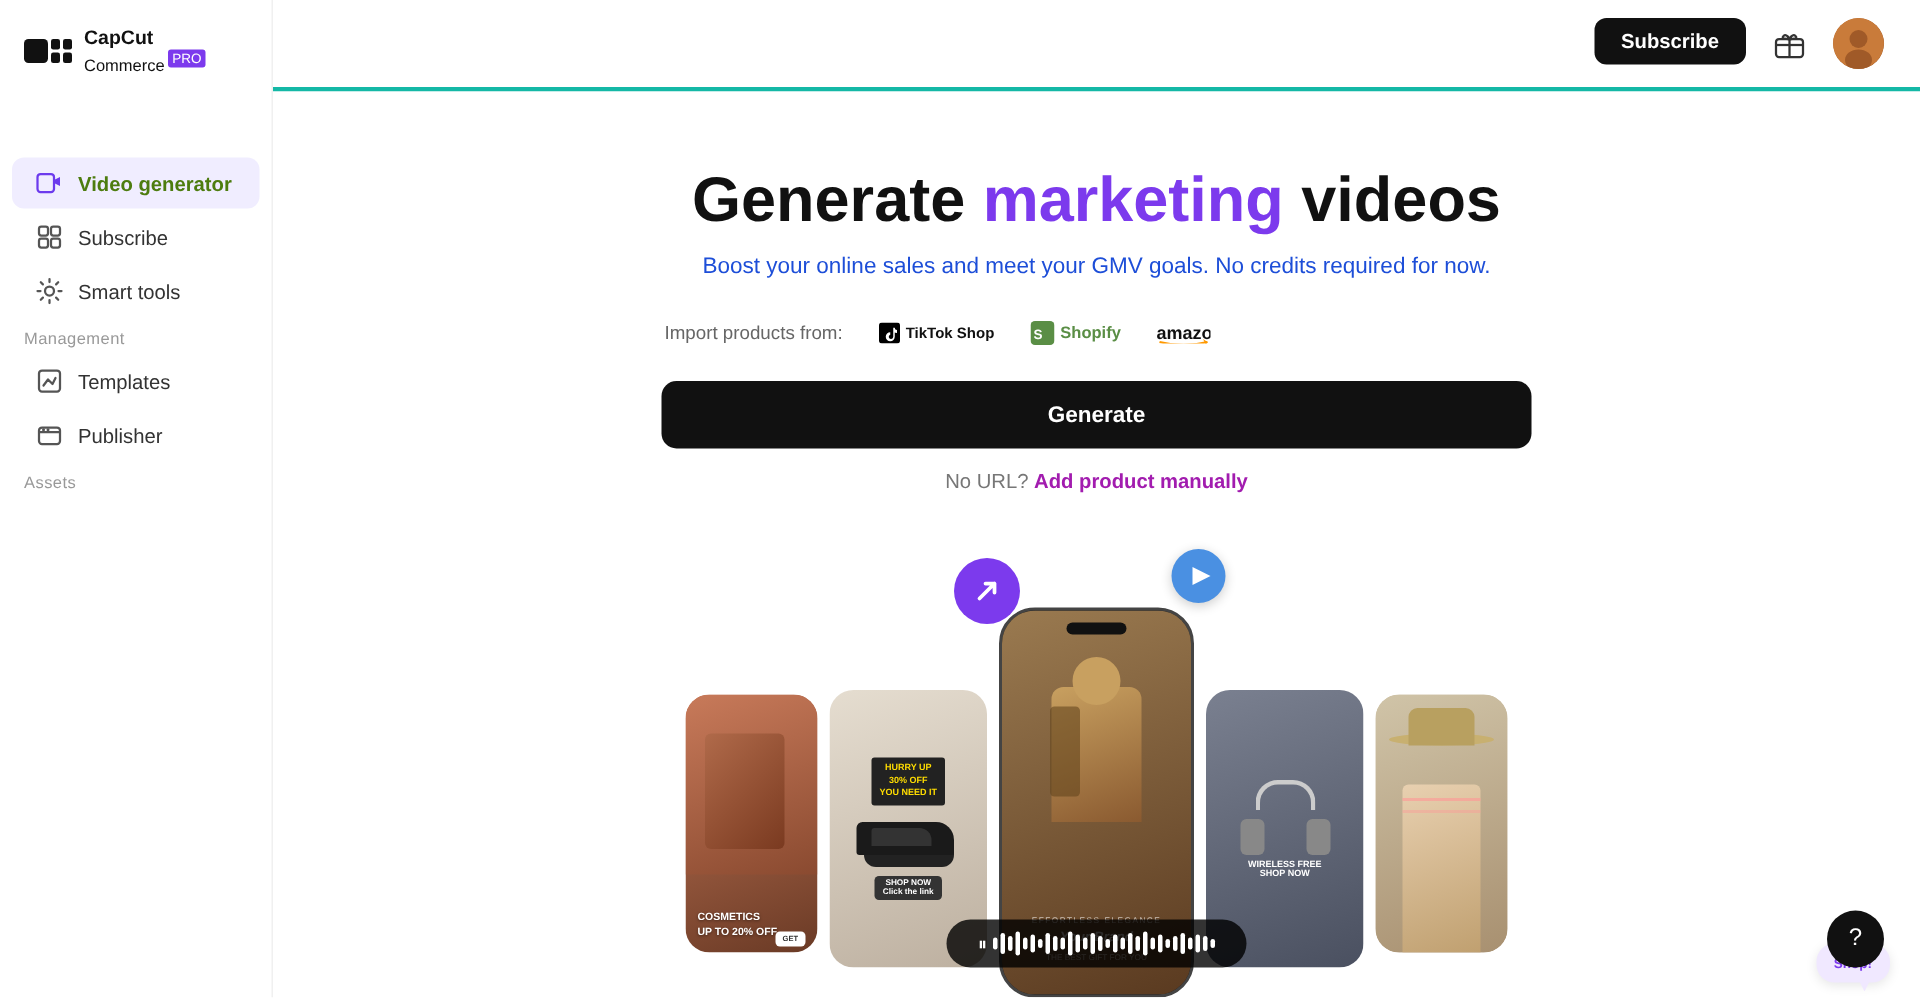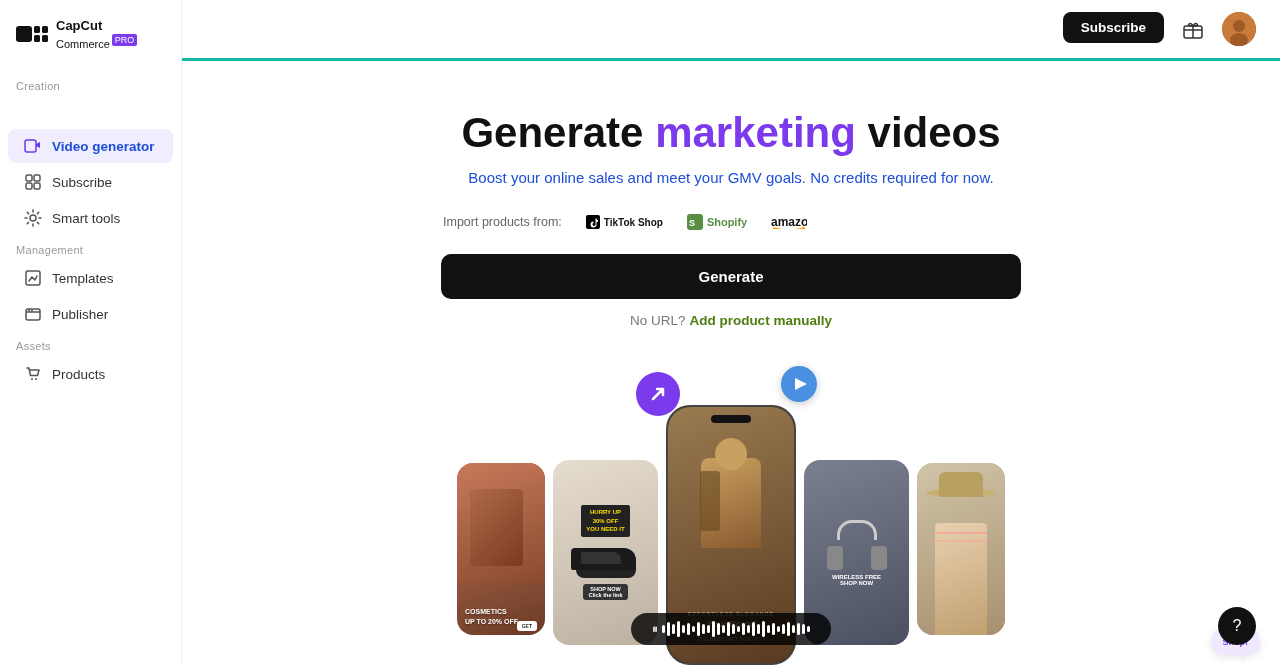--- a/index.html
+++ b/index.html
@@ -56,21 +56,21 @@
       align-items: center;
       gap: 10px;
       padding: 8px 16px;
       font-size: 13.5px;
       color: #333;
       cursor: pointer;
       border-radius: 8px;
       margin: 1px 8px;
       transition: background 0.15s;
     }
-    .nav-item.active { background: #f0edff; color: #1d4ed8; font-weight: 600; margin-top: 33px; }
+    .nav-item.active { background: #f0edff; color: #4d7c0f; font-weight: 600; margin-top: 33px; }
     .nav-icon {
       width: 18px;
       height: 18px;
       flex-shrink: 0;
       display: flex;
       align-items: center;
       justify-content: center;
     }
 
     
@@ -199,21 +199,21 @@
       cursor: pointer;
       margin-bottom: 14px;
     }
     .no-url-row {
       text-align: center;
       font-size: 13.5px;
       color: #777;
       margin-bottom: 0;
     }
     .add-manually-link {
-      color: #4d7c0f;
+      color: #a21caf;
       font-weight: 600;
       cursor: pointer;
       text-decoration: none;
     }
 
     
     .preview-section {
       flex: 1;
       display: flex;
       align-items: flex-end;
@@ -427,21 +427,20 @@
         <rect x="18" y="13" width="6" height="7" rx="1.5" fill="#111"></rect>
         <rect x="26" y="4" width="6" height="7" rx="1.5" fill="#111"></rect>
         <rect x="26" y="13" width="6" height="7" rx="1.5" fill="#111"></rect>
       </svg>
     </div>
     <div>
       <span class="logo-text">CapCut<br><span style="font-size:11px;font-weight:500;">Commerce<span class="logo-pro">PRO</span></span></span>
     </div>
   </div>
 
-  <div class="section-label">Creation</div>
 
   <div class="nav-item active">
     <div class="nav-icon">
       <svg width="18" height="18" viewBox="0 0 18 18" fill="none">
         <rect x="1" y="3" width="11" height="12" rx="2" stroke="#6c3aed" stroke-width="1.5" fill="none"></rect>
         <path d="M12 7l4-2v6l-4-2V7z" fill="#6c3aed"></path>
       </svg>
     </div>
     <span>Video generator</span>
   </div>
@@ -488,30 +487,20 @@
         <circle cx="5" cy="5.5" r="1" fill="#555"></circle>
         <circle cx="8" cy="5.5" r="1" fill="#555"></circle>
       </svg>
     </div>
     <span>Publisher</span>
   </div>
 
   <div class="section-label">Assets</div>
 
 
-  <div class="nav-item">
-    <div class="nav-icon">
-      <svg width="18" height="18" viewBox="0 0 18 18" fill="none">
-        <path d="M3 3h2l1.5 7.5h7l1.5-5.5H5" stroke="#555" stroke-width="1.5" stroke-linecap="round" stroke-linejoin="round" fill="none"></path>
-        <circle cx="8" cy="14" r="1" fill="#555"></circle>
-        <circle cx="12" cy="14" r="1" fill="#555"></circle>
-      </svg>
-    </div>
-    <span>Products</span>
-  </div>
 </nav>
 
 <div class="main">
 
   <div class="topbar">
     <button class="subscribe-btn">Subscribe</button>
     <div class="topbar-icon">
       <svg width="22" height="22" viewBox="0 0 22 22" fill="none">
         <rect x="2" y="8" width="18" height="12" rx="2" stroke="#333" stroke-width="1.5" fill="none"></rect>
         <path d="M11 8v12" stroke="#333" stroke-width="1.5"></path>

